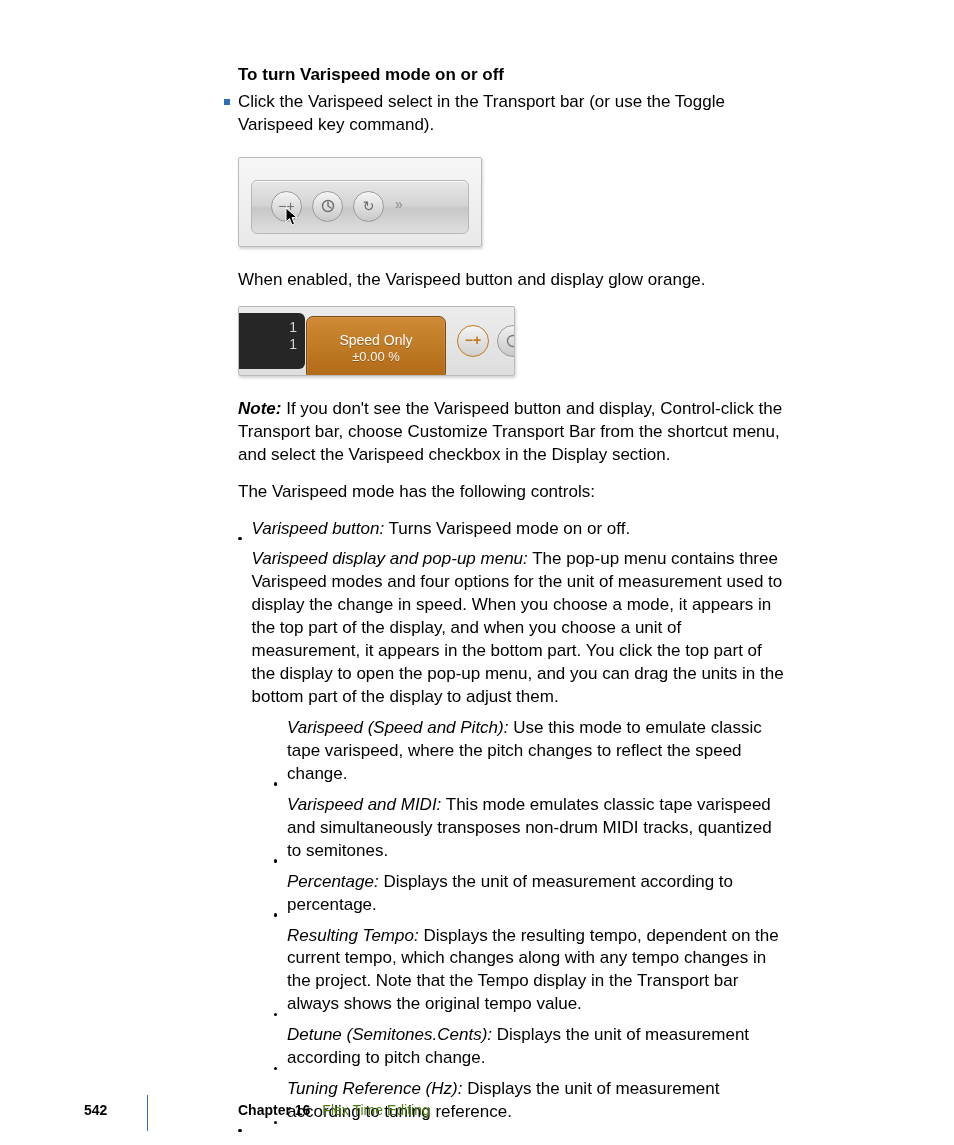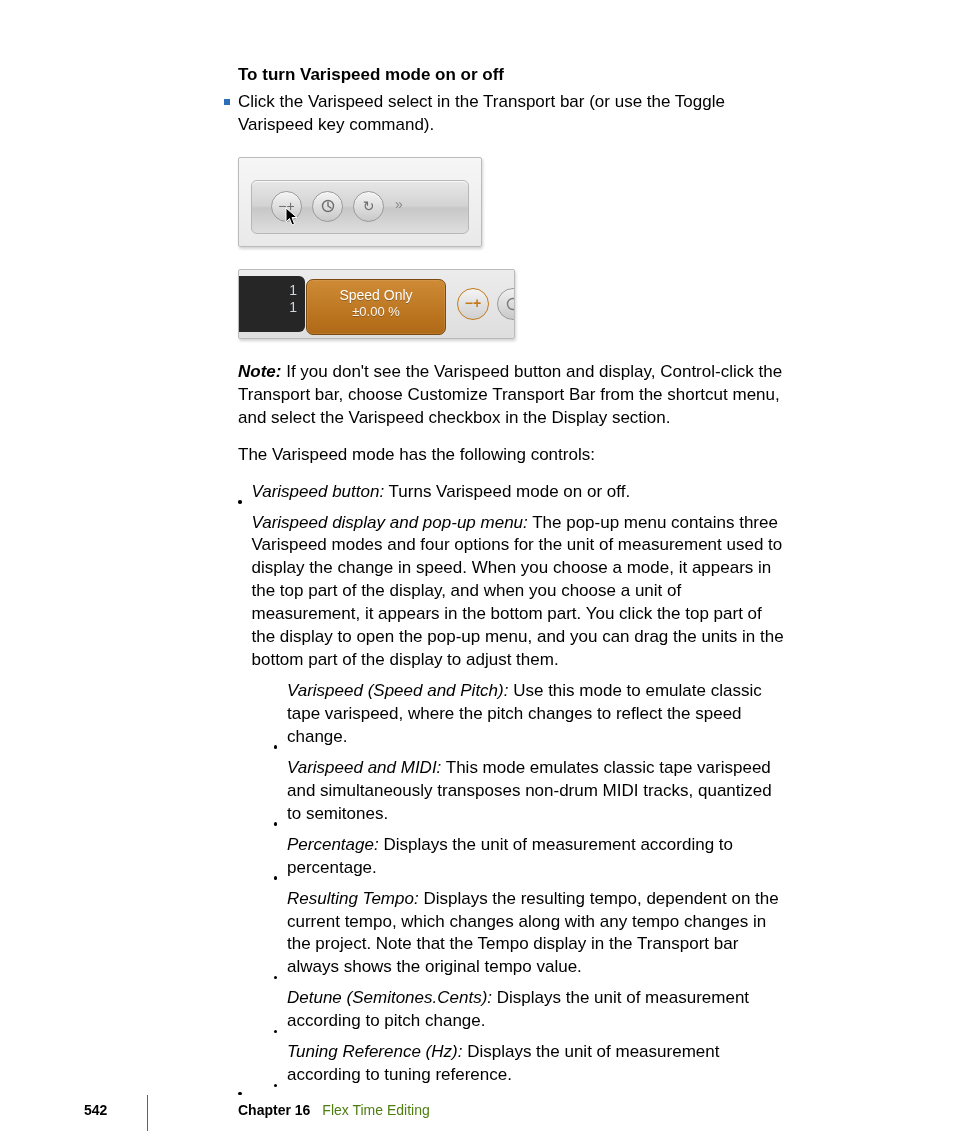--- a/index.html
+++ b/index.html
@@ -141,21 +141,21 @@
     left: 67px; top: 9px;
     width: 138px; height: 48px;
     border-radius: 7px;
     background: linear-gradient(#ce8a34, #b06916);
     border: 1px solid #7a4a12;
     box-shadow: inset 0 0 0 1px rgba(255,255,255,0.1);
     color: #fff;
     text-align: center;
     font-size: 14px;
     line-height: 1.3;
-    padding-top: 6px;
+    padding-top: 14px;
     text-shadow: 0 1px 0 rgba(0,0,0,0.25);
   }
   .fig2 .orange .sub { font-size: 13px; opacity: 0.95; }
   .fig2 .vbtn {
     position: absolute;
     left: 218px; top: 18px;
     width: 30px; height: 30px;
     border-radius: 50%;
     border: 1.5px solid #c47a1b;
     background: linear-gradient(#f4f4f4, #cfcfcf);
@@ -235,20 +235,21 @@
       </div>
       <div class="circle-btn b3">
           <span>↻</span>
         </div>
       <div class="chev">»</div>
       <svg class="cursor" viewBox="0 0 14 20">
         <path d="M1 1 L1 15 L4.5 11.5 L7 18 L9.5 17 L7 10.5 L12 10.5 Z" fill="#000" stroke="#fff" stroke-width="1"></path>
       </svg>
     </div>
 
+    <div class="para">When enabled, the Varispeed button and display glow orange.</div>
 
     <div class="fig2">
       <div class="leftcol">
         <div>1</div>
         <div>1</div>
       </div>
       <div class="orange">
         <div>Speed Only</div>
         <div class="sub">±0.00 %</div>
       </div>

